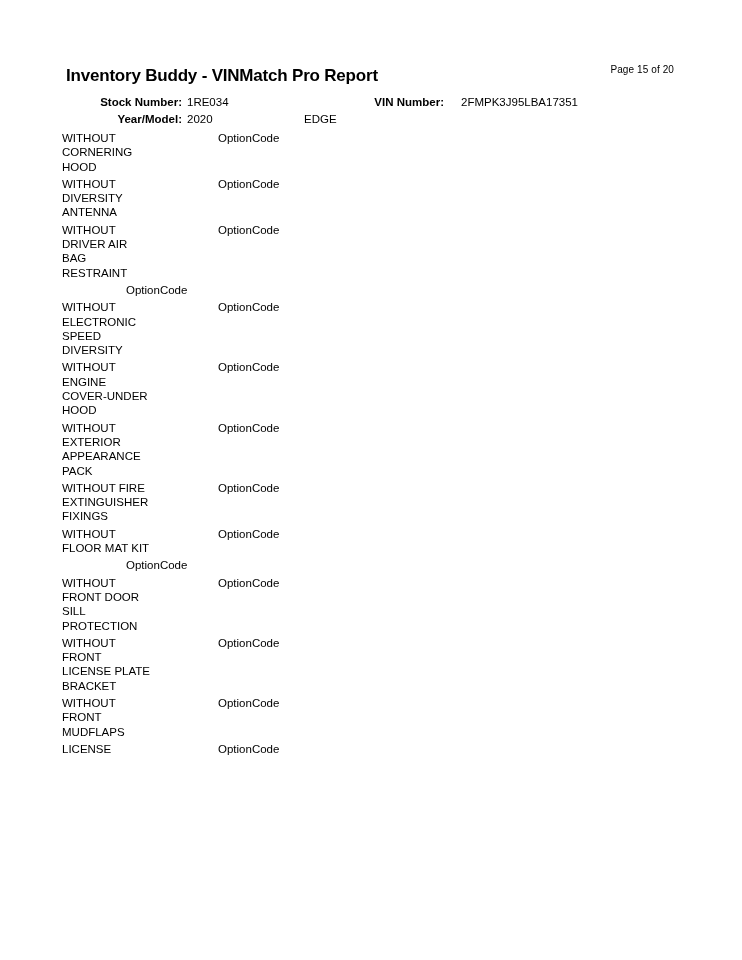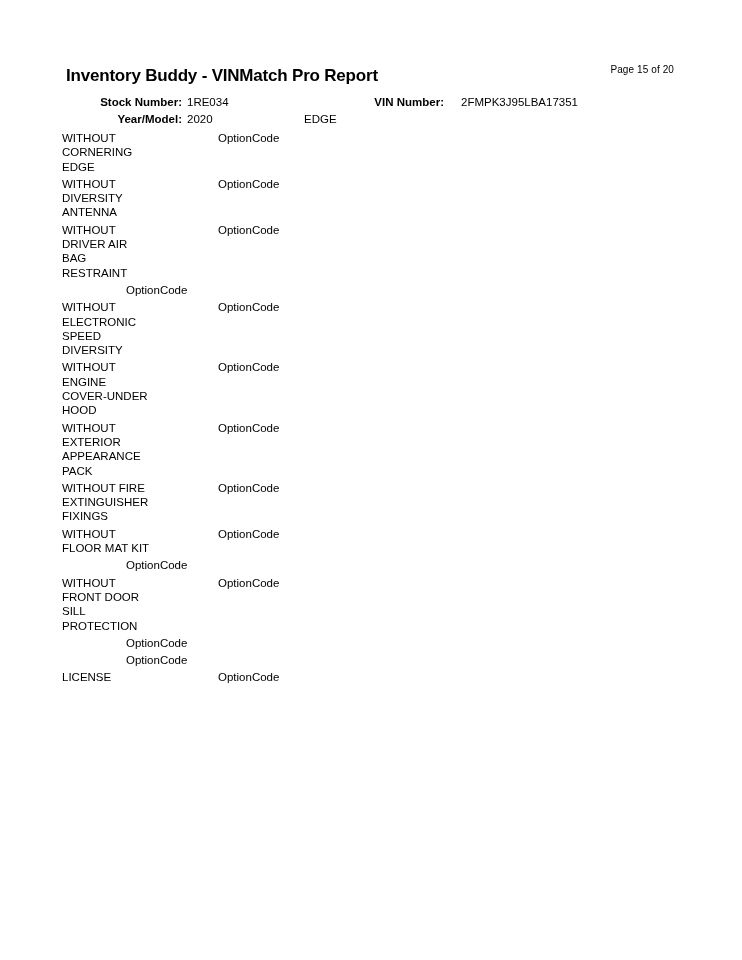--- a/index.html
+++ b/index.html
@@ -136,21 +136,21 @@
     </div>
     <div class="meta-row">
       <span class="meta-label lbl-year">Year/Model:</span>
       <span class="meta-value val-year">2020</span>
       <span class="meta-value val-model">EDGE</span>
     </div>
   </div>
 
   <div class="option-list" id="option-list">
       <div class="option-row">
-        <div class="option-desc">WITHOUT CORNERING EDGE</div>
+        <div class="option-desc">WITHOUT CORNERING HOOD</div>
         <div class="option-type">OptionCode</div>
       </div>
       <div class="option-row">
         <div class="option-desc">WITHOUT DIVERSITY ANTENNA</div>
         <div class="option-type">OptionCode</div>
       </div>
       <div class="option-row">
         <div class="option-desc">WITHOUT DRIVER AIR BAG RESTRAINT</div>
         <div class="option-type">OptionCode</div>
       </div>
@@ -178,23 +178,25 @@
         <div class="option-type">OptionCode</div>
       </div>
       <div class="option-row">
         <div class="option-type">OptionCode</div>
       </div>
       <div class="option-row">
         <div class="option-desc">WITHOUT FRONT DOOR SILL PROTECTION</div>
         <div class="option-type">OptionCode</div>
       </div>
       <div class="option-row">
-        <div class="option-type">OptionCode</div>
-      </div>
-      <div class="option-row">
+        <div class="option-desc">WITHOUT FRONT LICENSE PLATE BRACKET</div>
+        <div class="option-type">OptionCode</div>
+      </div>
+      <div class="option-row">
+        <div class="option-desc">WITHOUT FRONT MUDFLAPS</div>
         <div class="option-type">OptionCode</div>
       </div>
       <div class="option-row">
         <div class="option-desc">LICENSE</div>
         <div class="option-type">OptionCode</div>
       </div>
     </div>
 
 </div>
 

